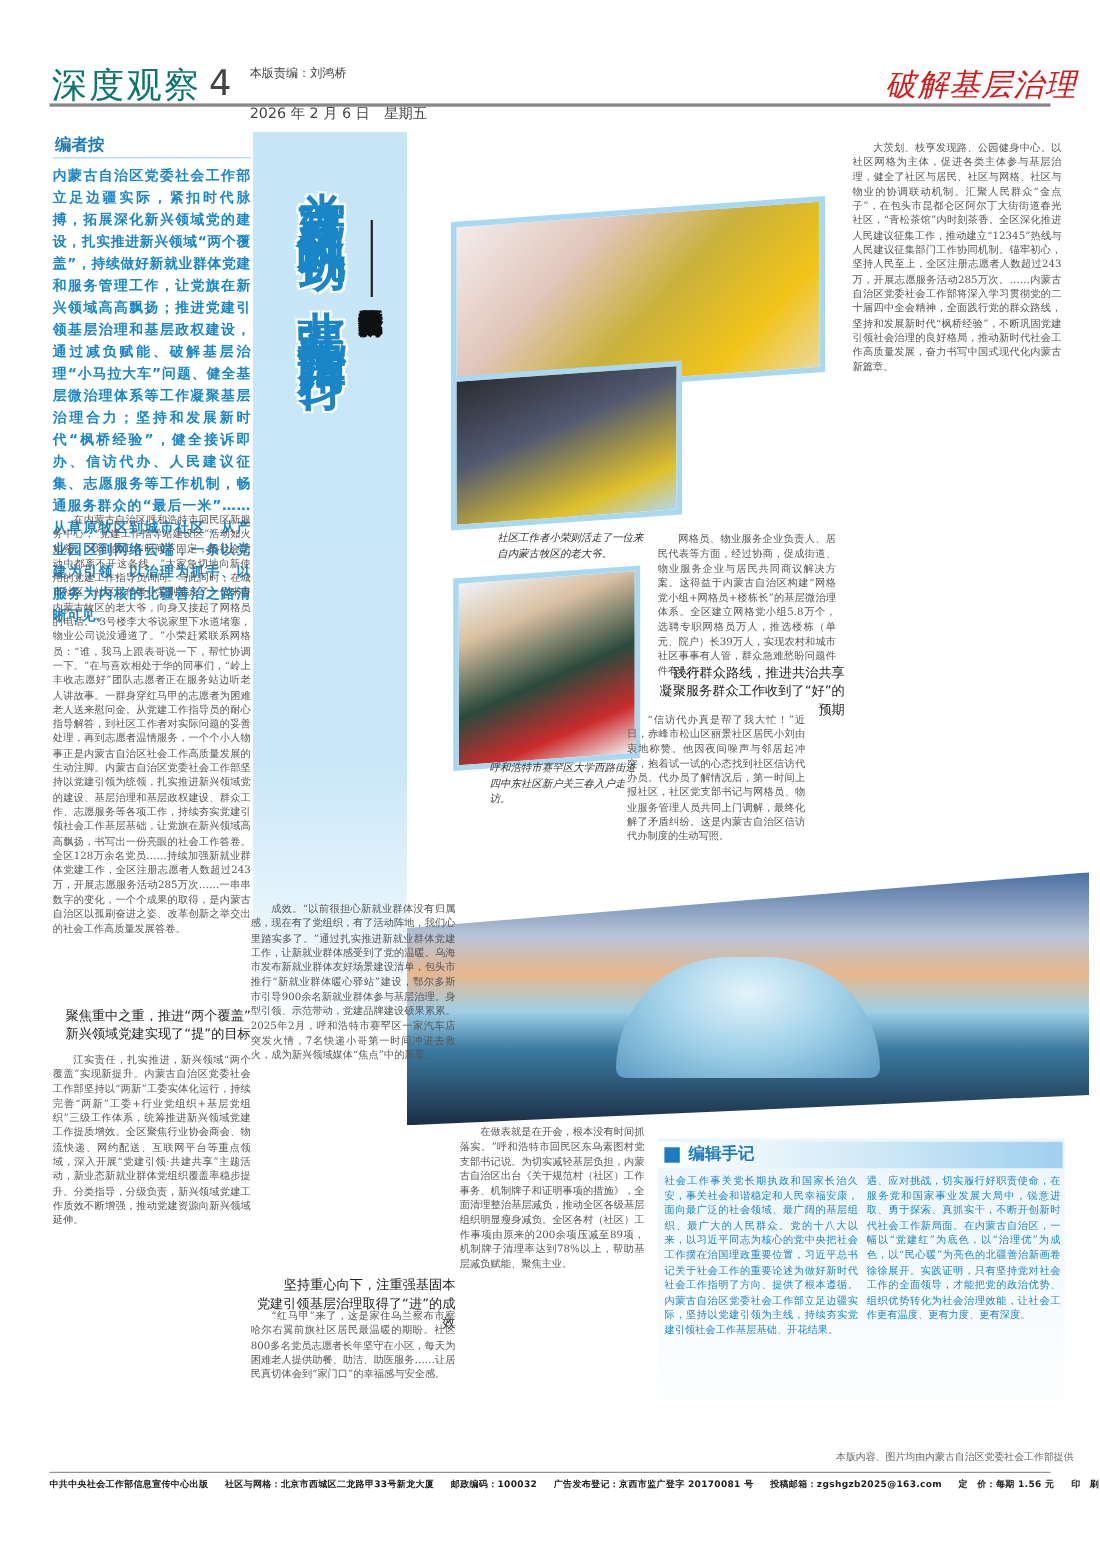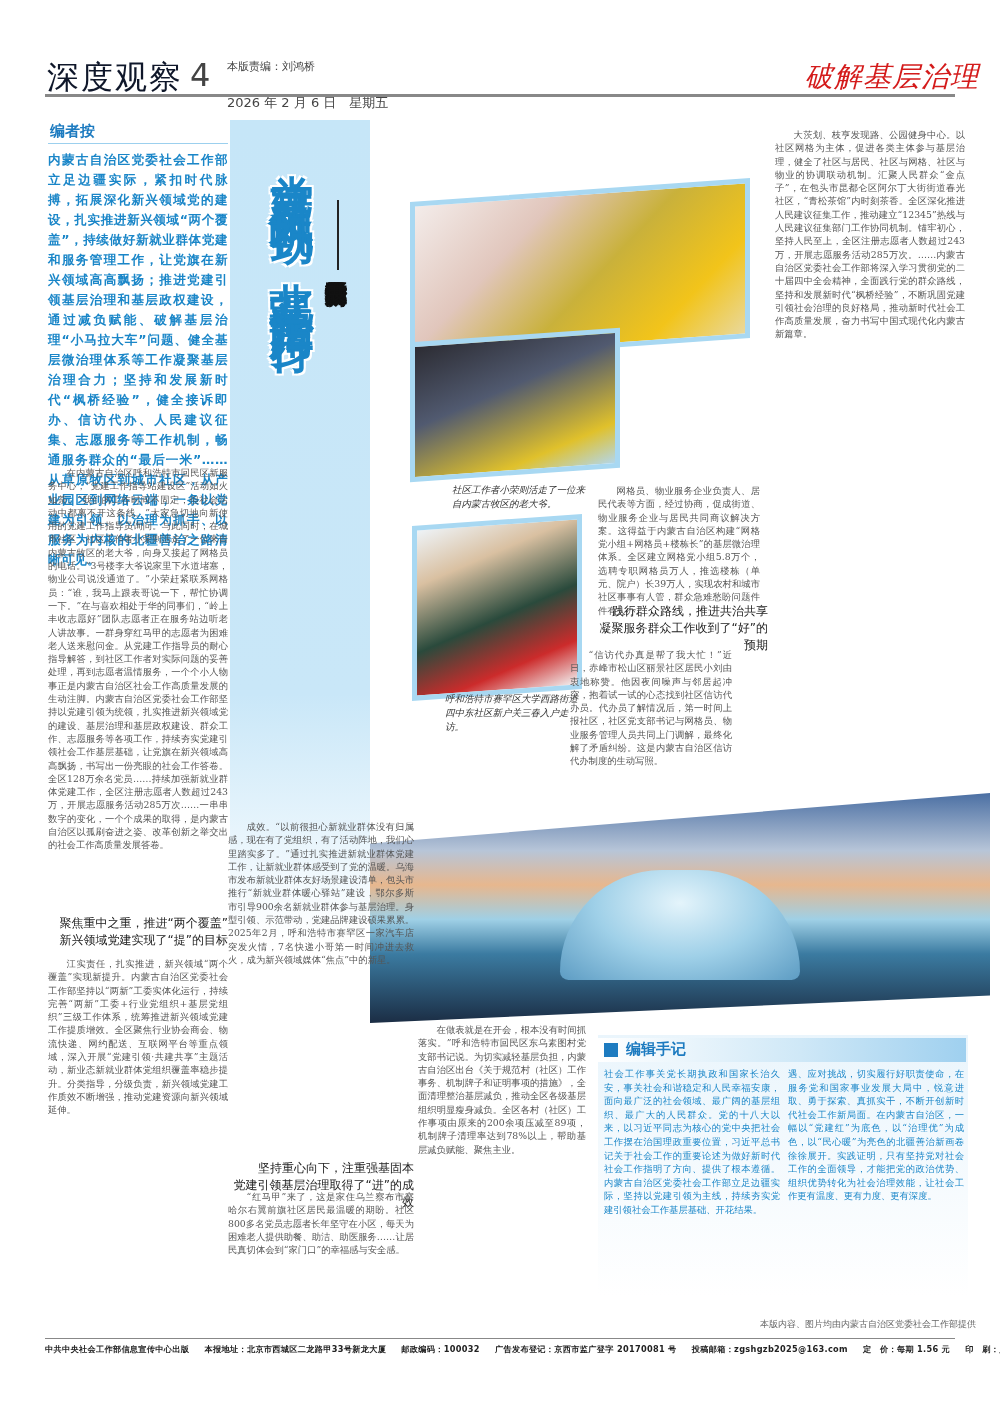--- a/index.html
+++ b/index.html
@@ -1,20 +1,20 @@
 <!DOCTYPE html>
 <html><head>
 <meta charset="utf-8">
 <style>
   html, body { margin:0; padding:0; background:#fff; }
   body { width:1000px; height:1410px; position:relative; overflow:hidden;
          font-family:"DejaVu Sans", sans-serif; color:#333; }
   .abs { position:absolute; }
   
-  .section-title { left:47px; top:56px; font-size:32px; color:#0f172a; letter-spacing:2px; font-family:"DejaVu Sans", sans-serif; }
+  .section-title { left:47px; top:56px; font-size:32px; color:#0f766e; letter-spacing:2px; font-family:"DejaVu Sans", sans-serif; }
   .page-num { left:190px; top:56px; font-size:32px; color:#444; }
   .editor { left:227px; top:59px; font-size:11px; color:#444; }
   .date { left:227px; top:94px; font-size:13px; color:#444; }
   .paper-logo { left:805px; top:58px; font-size:28px; color:#d41b1b; font-family:"DejaVu Serif", serif; font-style:italic; letter-spacing:1px; }
   .top-rule { left:45px; top:94px; width:910px; height:3px; background:#888; }
 
   
   .note-label { left:50px; top:122px; font-size:15px; font-weight:bold; color:#1d7bc0; }
   .note-rule { left:48px; top:143px; width:180px; height:1px; background:#9cd0ee; }
   .note-body { left:48px; top:150px; width:180px; font-size:12.6px; line-height:20px; color:#1a86c8; font-weight:bold; text-align:justify; letter-spacing:0.5px; }
@@ -127,19 +127,19 @@
 <div class="abs notebook-sq"></div>
 <div class="abs notebook-title">编辑手记</div>
 <div class="abs nb-col nb1">社会工作事关党长期执政和国家长治久安，事关社会和谐稳定和人民幸福安康，面向最广泛的社会领域、最广阔的基层组织、最广大的人民群众。党的十八大以来，以习近平同志为核心的党中央把社会工作摆在治国理政重要位置，习近平总书记关于社会工作的重要论述为做好新时代社会工作指明了方向、提供了根本遵循。内蒙古自治区党委社会工作部立足边疆实际，坚持以党建引领为主线，持续夯实党建引领社会工作基层基础、开花结果。</div>
 <div class="abs nb-col nb2">遇、应对挑战，切实履行好职责使命，在服务党和国家事业发展大局中，锐意进取、勇于探索、真抓实干，不断开创新时代社会工作新局面。在内蒙古自治区，一幅以“党建红”为底色，以“治理优”为成色，以“民心暖”为亮色的北疆善治新画卷徐徐展开。实践证明，只有坚持党对社会工作的全面领导，才能把党的政治优势、组织优势转化为社会治理效能，让社会工作更有温度、更有力度、更有深度。</div>
 
 <div class="abs credit">本版内容、图片均由内蒙古自治区党委社会工作部提供</div>
 
 <div class="abs bottom-rule"></div>
 <div class="abs footer">
   <span>中共中央社会工作部信息宣传中心出版</span>
-  <span>本报地址：北京市西城区二龙路甲33号新龙大厦</span>
+  <span>社区与网格：北京市西城区二龙路甲33号新龙大厦</span>
   <span>邮政编码：100032</span>
   <span>广告发布登记：京西市监广登字 20170081 号</span>
   <span>投稿邮箱：zgshgzb2025@163.com</span>
   <span>定　价：每期 1.56 元</span>
   <span>印　刷：人民日报印务有限责任公司</span>
 </div>
 
 </body></html>

